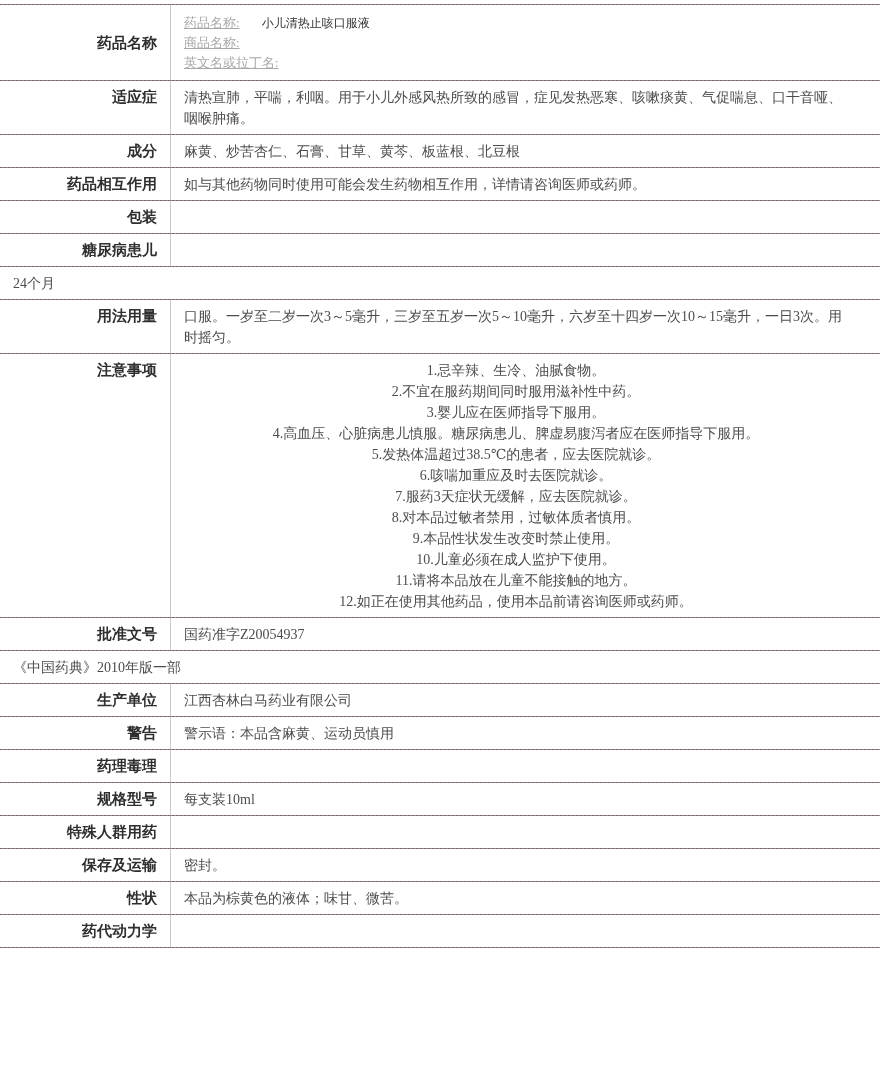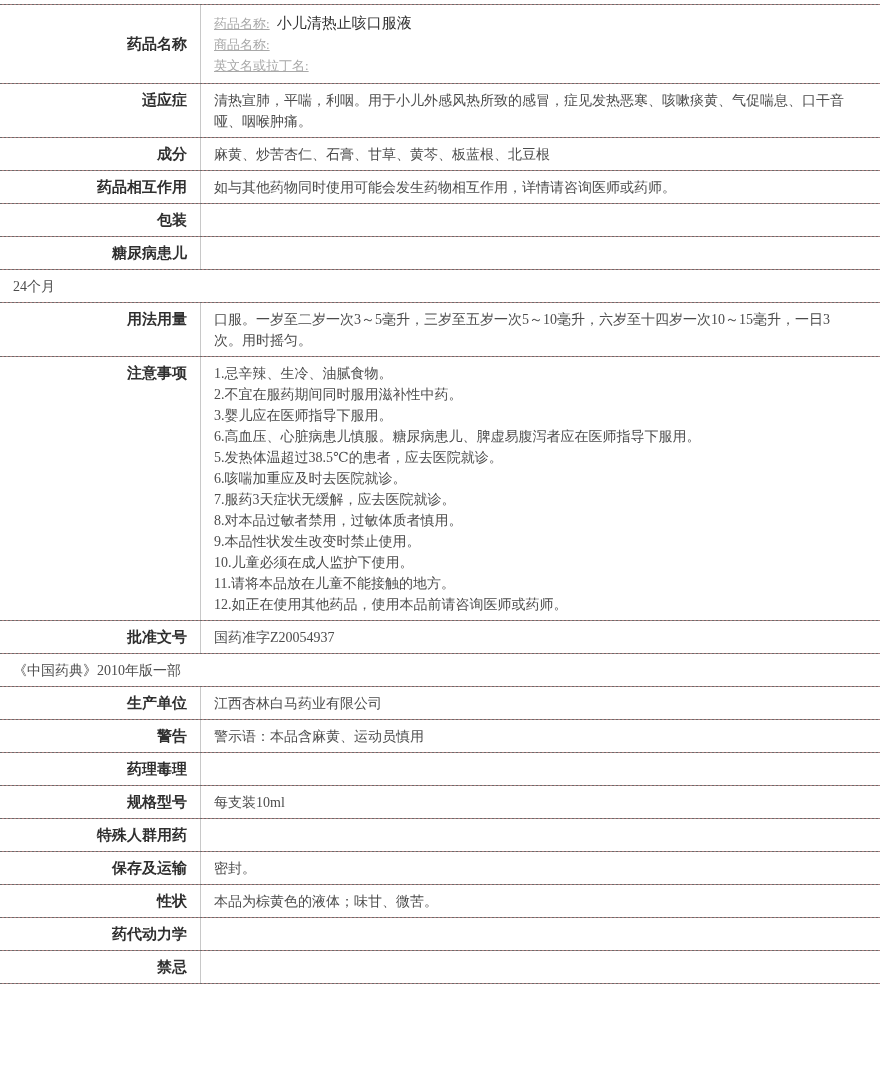--- a/index.html
+++ b/index.html
@@ -29,21 +29,21 @@
     content: "";
     position: absolute;
     left: 0;
     right: 0;
     bottom: 0;
     height: 1px;
     background: repeating-linear-gradient(90deg, #6a6a6a 0px, #6a6a6a 2px, #a87e7e 2px, #a87e7e 4px);
   }
   .cell { box-sizing: border-box; }
   .cell.label {
-    width: 201px;
+    width: 171px;
     flex-shrink: 0;
     border-right: 1px solid #c8c8c8;
     text-align: right;
     padding: 6px 13px 6px 0;
     font-weight: 700;
     font-size: 15px;
     line-height: 21px;
     color: #2f2f2f;
   }
   .cell.content {
@@ -64,24 +64,24 @@
     padding-bottom: 8px;
   }
   .kv { line-height: 20px; }
   .kv .k {
     color: #a8a8a8;
     font-size: 13px;
     text-decoration: underline;
   }
   .kv .v {
     color: #303030;
-    font-size: 15px;
-    margin-left: 7px;
-  }
-  .content-line { display: block; }
+    font-size: 12px;
+    margin-left: 22px;
+  }
+  .content-line { display: block; text-align: center; }
 </style>
 </head>
 <body>
 
 <div class="drug-table">
   <div class="hline"></div>
 
   <div class="row name-row">
     <div class="cell label">药品名称</div>
     <div class="cell content">
@@ -129,21 +129,21 @@
     <div class="cell label">用法用量</div>
     <div class="cell content"><span>口服。一岁至二岁一次3～5毫升，三岁至五岁一次5～10毫升，六岁至十四岁一次10～15毫升，一日3次。用时摇匀。</span></div>
   </div>
 
   <div class="row">
     <div class="cell label">注意事项</div>
     <div class="cell content">
       <span class="content-line">1.忌辛辣、生冷、油腻食物。</span>
       <span class="content-line">2.不宜在服药期间同时服用滋补性中药。</span>
       <span class="content-line">3.婴儿应在医师指导下服用。</span>
-      <span class="content-line">6.高血压、心脏病患儿慎服。糖尿病患儿、脾虚易腹泻者应在医师指导下服用。</span>
+      <span class="content-line">4.高血压、心脏病患儿慎服。糖尿病患儿、脾虚易腹泻者应在医师指导下服用。</span>
       <span class="content-line">5.发热体温超过38.5℃的患者，应去医院就诊。</span>
       <span class="content-line">6.咳喘加重应及时去医院就诊。</span>
       <span class="content-line">7.服药3天症状无缓解，应去医院就诊。</span>
       <span class="content-line">8.对本品过敏者禁用，过敏体质者慎用。</span>
       <span class="content-line">9.本品性状发生改变时禁止使用。</span>
       <span class="content-line">10.儿童必须在成人监护下使用。</span>
       <span class="content-line">11.请将本品放在儿童不能接触的地方。</span>
       <span class="content-line">12.如正在使用其他药品，使用本品前请咨询医师或药师。</span>
     </div>
   </div>
@@ -191,15 +191,14 @@
     <div class="cell label">性状</div>
     <div class="cell content"><span>本品为棕黄色的液体；味甘、微苦。</span></div>
   </div>
 
   <div class="row">
     <div class="cell label">药代动力学</div>
     <div class="cell content"><span></span></div>
   </div>
 
   <div class="row">
-    <div class="cell label">禁忌</div>
   </div>
 </div>
 
 </body></html>

